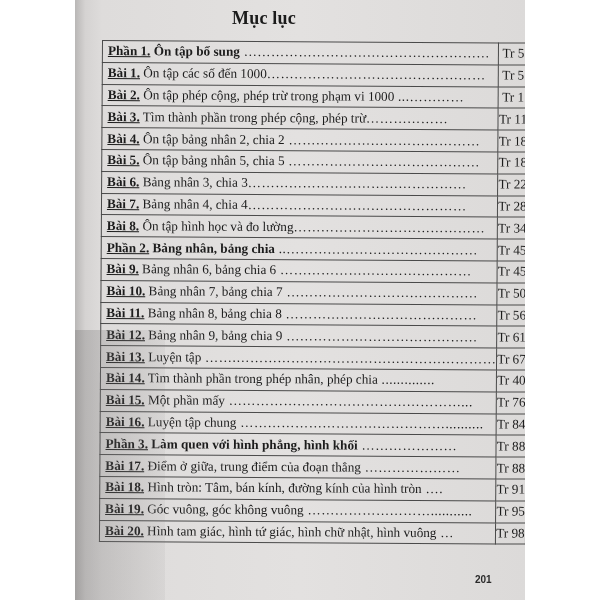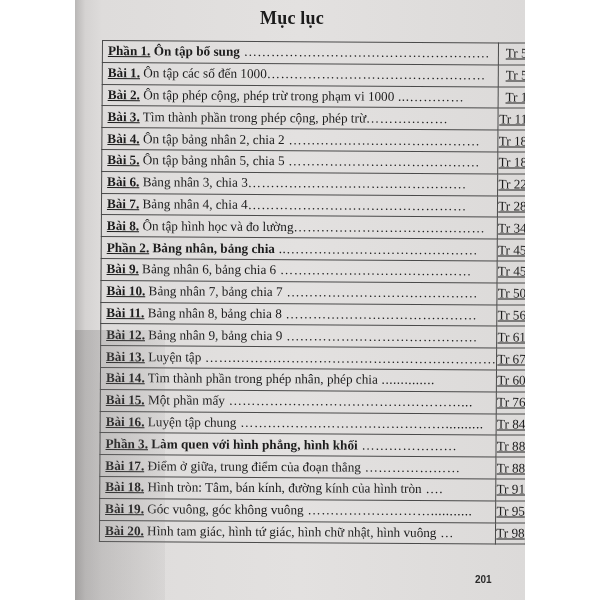--- a/index.html
+++ b/index.html
@@ -40,21 +40,20 @@
       position: absolute;
       left: 0;
       width: 378px;
       top: 8px;
       text-align: center;
       font-family: "Liberation Serif", serif;
       font-weight: bold;
       font-size: 18px;
       color: #1b1b1b;
       letter-spacing: 0.2px;
-      margin-left: 28px;
     }
     .toc {
       position: absolute;
       left: 27px;
       top: 40px;
       width: 396px;
       border-collapse: collapse;
       font-family: "Liberation Serif", serif;
       font-size: 13.2px;
       color: #1c1c1c;
@@ -63,23 +62,22 @@
     }
     .toc td {
       border: 1.2px solid #4a4a4a;
       height: 20.8px;
       padding: 0 0 0 5px;
       white-space: nowrap;
       overflow: hidden;
     }
     .toc td.page {
       width: 44px;
-      text-align: right;
+      text-align: center;
       padding: 0;
-      text-decoration: underline;
     }
     .toc .label-strong {
       font-weight: bold;
       text-decoration: underline;
     }
     .toc .row-part .entry-title {
       font-weight: bold;
     }
     .toc .dots {
       letter-spacing: 0.5px;
@@ -159,21 +157,21 @@
         <tr class="row-lesson">
           <td class="entry"><span class="label-strong">Bài 12.</span> <span class="entry-title">Bảng nhân 9, bảng chia 9</span><span class="dots"> ……………………………………</span></td>
           <td class="page">Tr 61</td>
         </tr>
         <tr class="row-lesson">
           <td class="entry"><span class="label-strong">Bài 13.</span> <span class="entry-title">Luyện tập</span><span class="dots"> …….…………………………………………………</span></td>
           <td class="page">Tr 67</td>
         </tr>
         <tr class="row-lesson">
           <td class="entry"><span class="label-strong">Bài 14.</span> <span class="entry-title">Tìm thành phần trong phép nhân, phép chia</span><span class="dots"> ..............</span></td>
-          <td class="page">Tr 60</td>
+          <td class="page">Tr 40</td>
         </tr>
         <tr class="row-lesson">
           <td class="entry"><span class="label-strong">Bài 15.</span> <span class="entry-title">Một phần mấy</span><span class="dots"> ……………………………………………...</span></td>
           <td class="page">Tr 76</td>
         </tr>
         <tr class="row-lesson">
           <td class="entry"><span class="label-strong">Bài 16.</span> <span class="entry-title">Luyện tập chung</span><span class="dots"> ………………………………………..........</span></td>
           <td class="page">Tr 84</td>
         </tr>
         <tr class="row-part">

